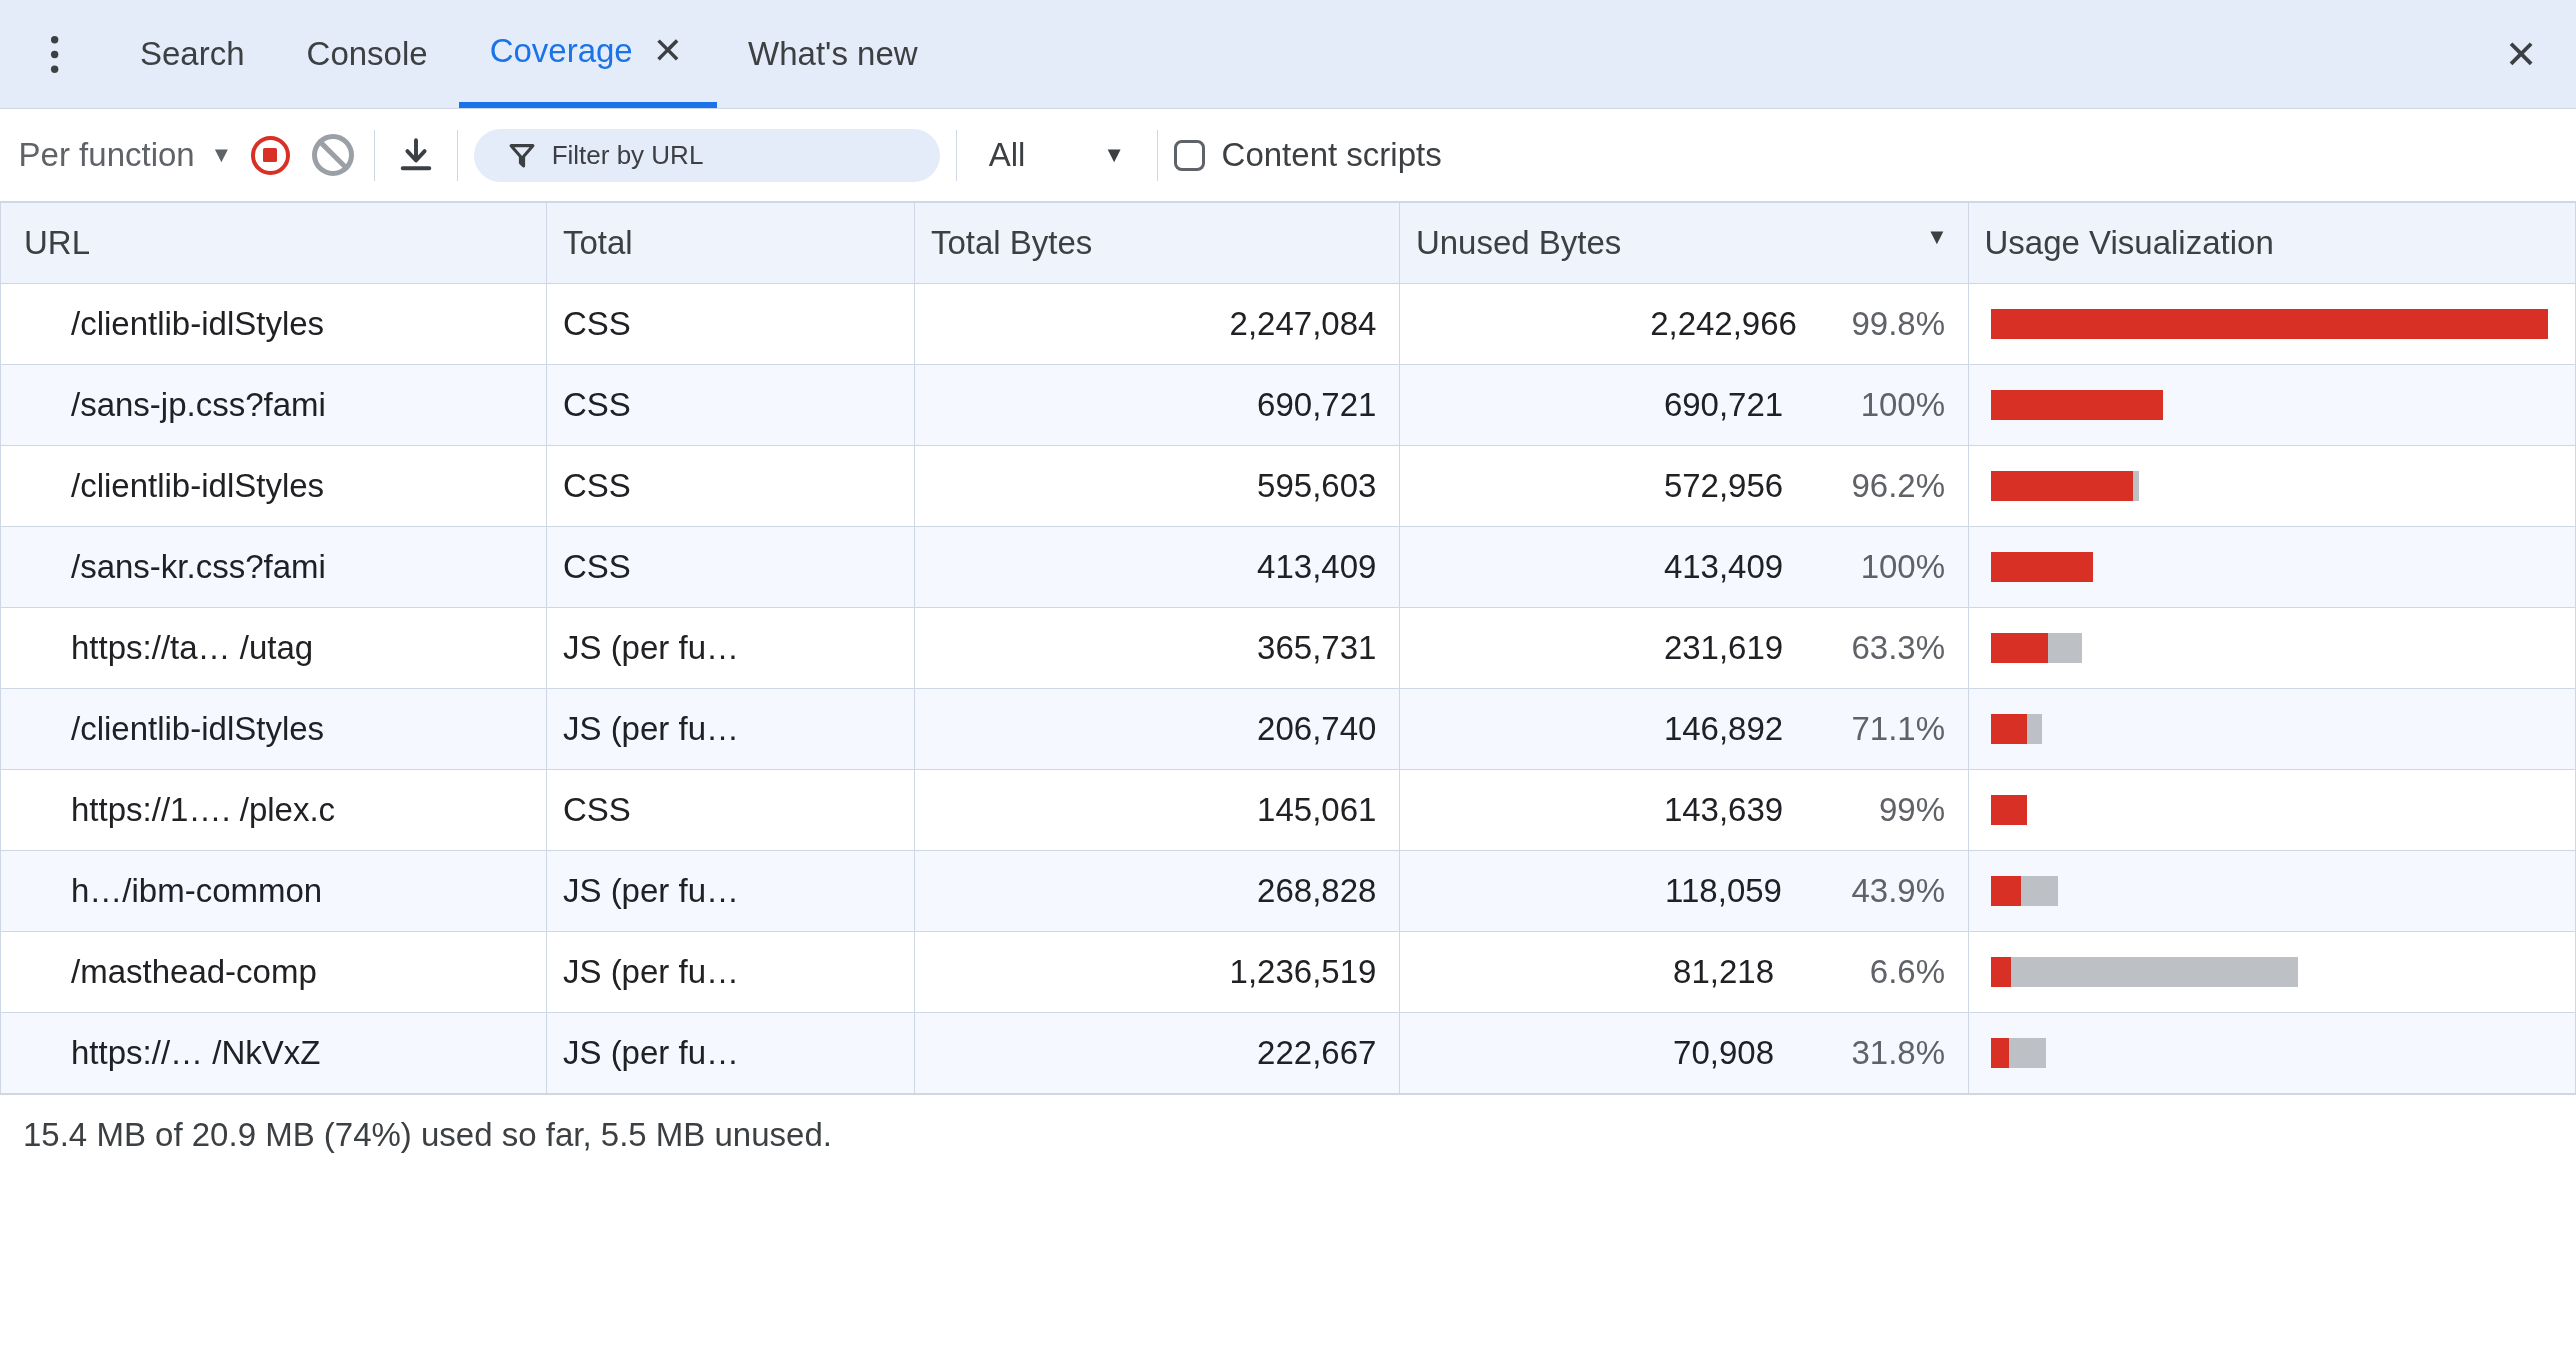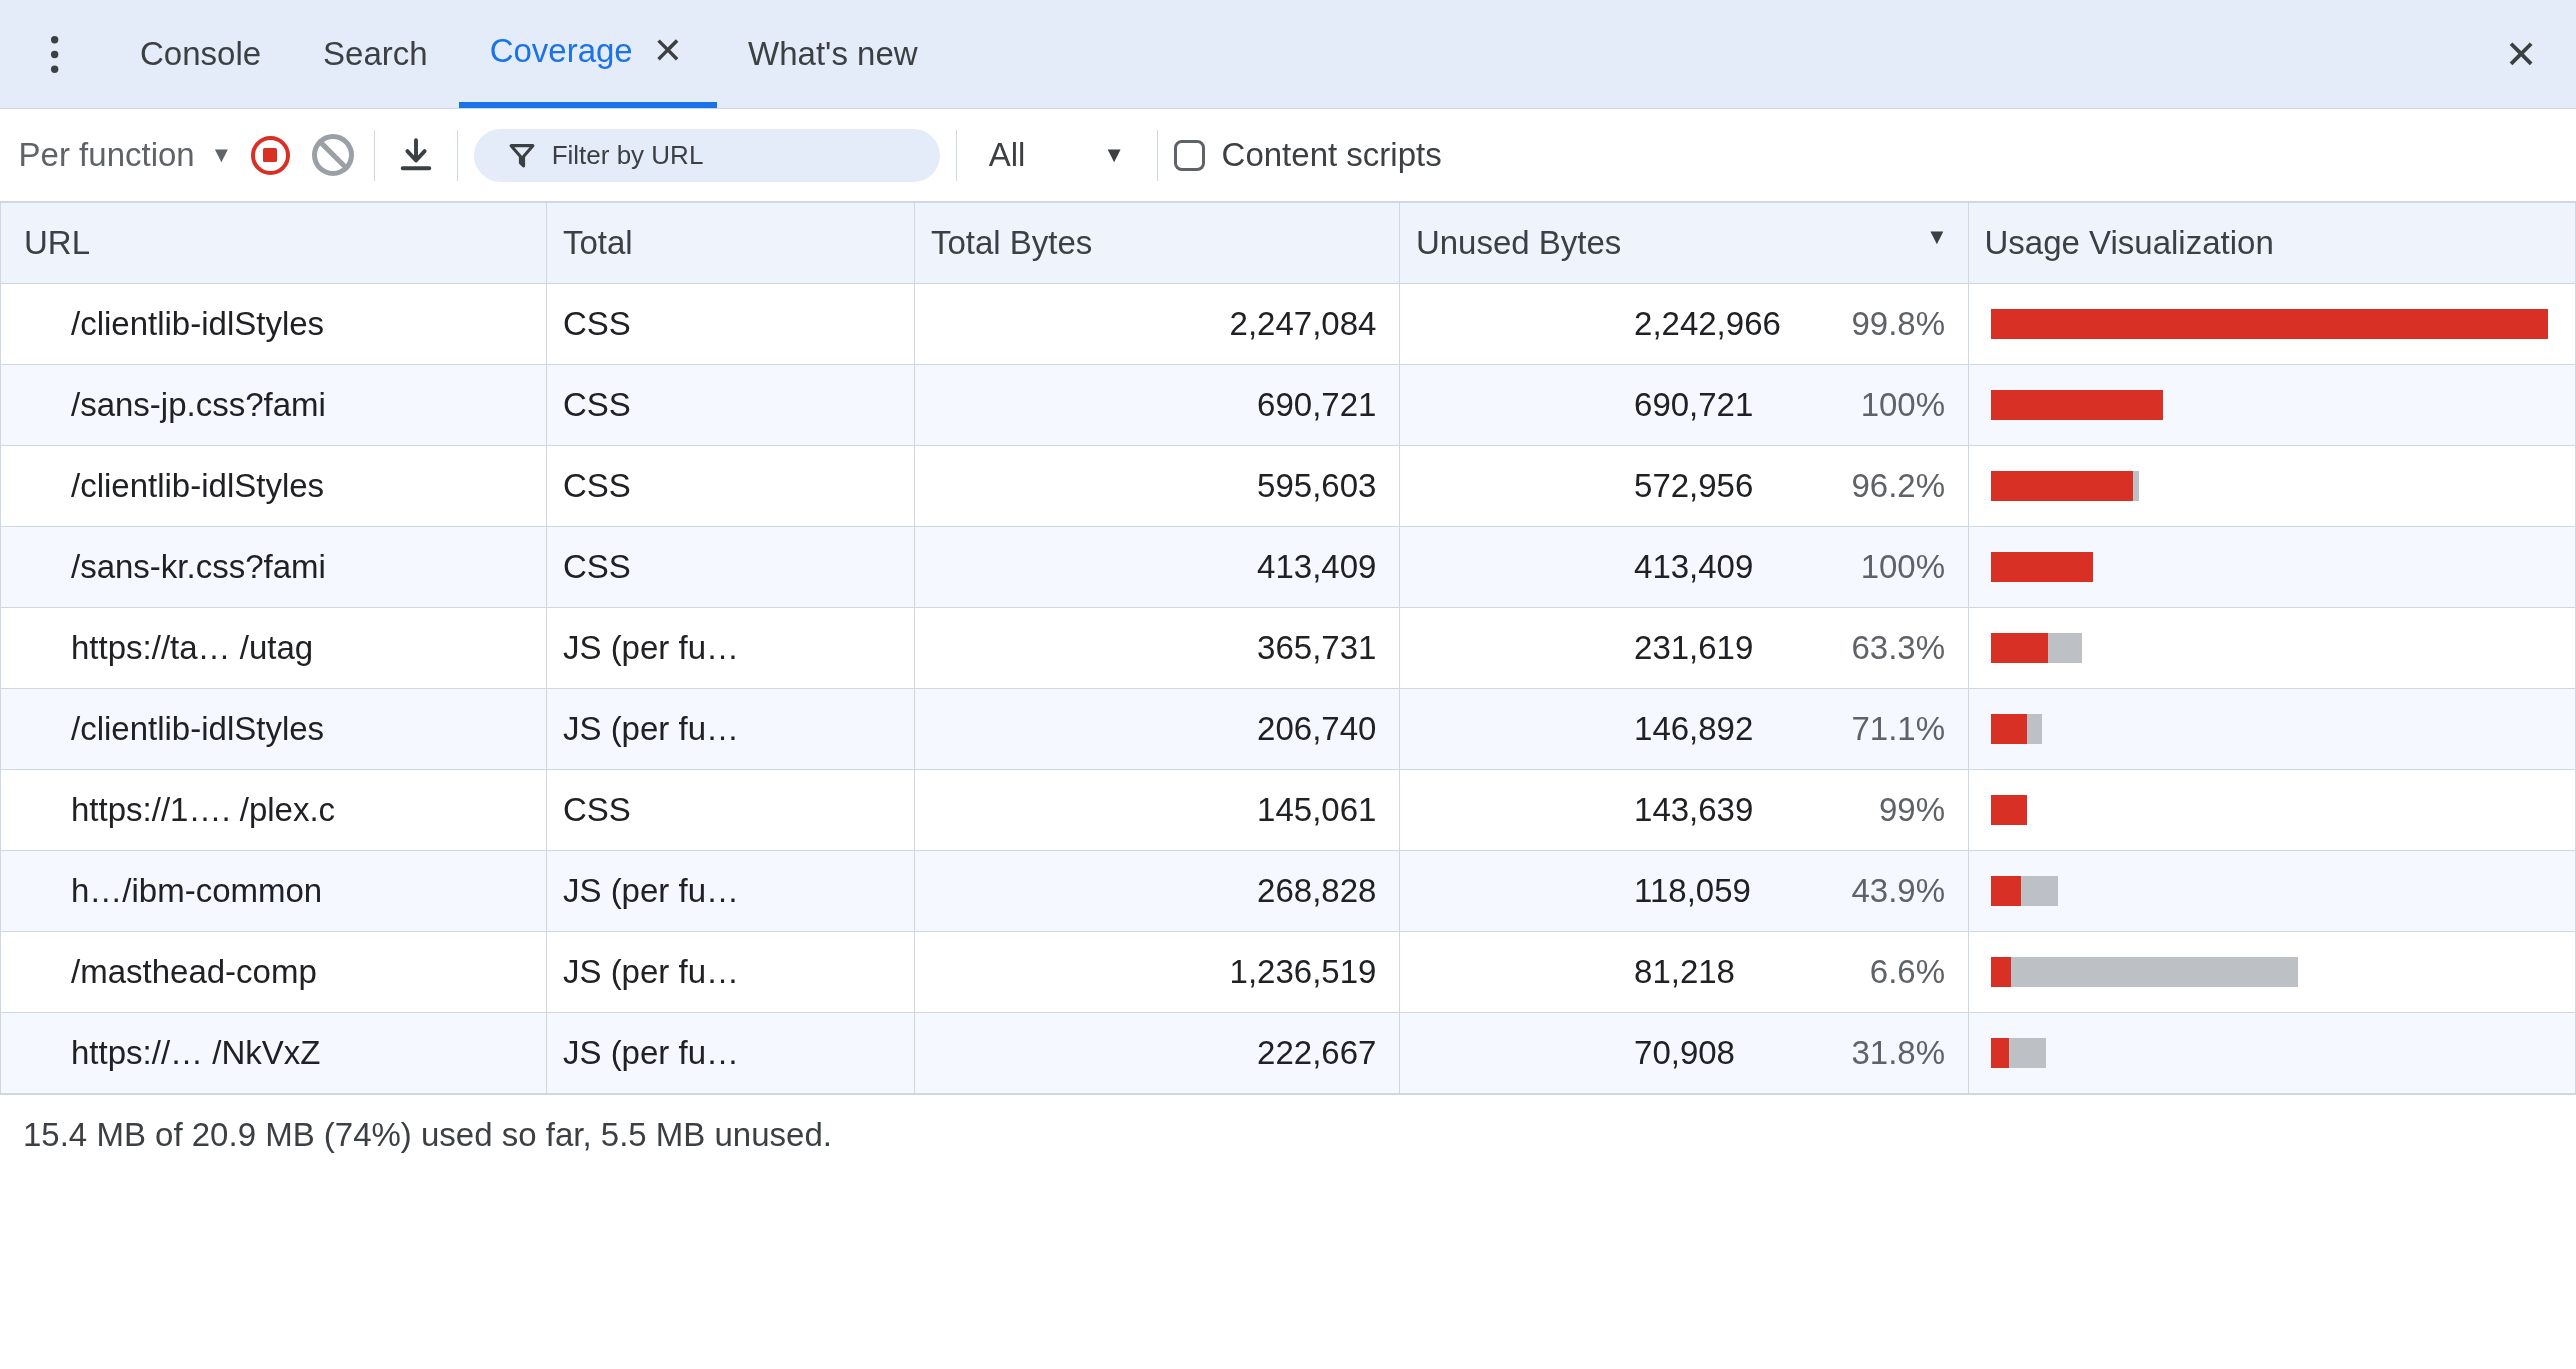--- a/index.html
+++ b/index.html
@@ -153,21 +153,21 @@
 
   .col-url   { width: 542px; padding-left: 23px !important; }
   .col-type  { width: 365px; }
   .col-total { width: 481px; }
   .col-unused{ width: 564px; }
   .col-viz   { width: 601px; margin-left: 36px; }
 
   .grid td.col-url   { padding-left: 70px !important; }
   .grid td.col-total { text-align: right; padding-right: 23px; font-variant-numeric: tabular-nums; margin-top: 24px; }
   .grid td.col-unused{ text-align: right; padding-right: 23px; }
-  .grid td.col-unused .bytes { display: inline-block; min-width: 179px; text-align: left; font-variant-numeric: tabular-nums; }
+  .grid td.col-unused .bytes { display: inline-block; min-width: 179px; text-align: center; font-variant-numeric: tabular-nums; }
   .grid td.col-unused .pct   { display: inline-block; min-width: 132px; text-align: right; color: #5f6368; font-variant-numeric: tabular-nums; }
 
   .grid td.col-viz { padding-left: 22px; padding-right: 22px; }
   .bar {
     height: 29.5px;
     position: relative;
     display: flex;
     align-items: stretch;
   }
   .bar .unused { background: #d93025; height: 100%; }
@@ -188,24 +188,24 @@
 <div class="tabstrip">
   <div class="kebab">
     <svg viewBox="0 0 10 40">
       <circle cx="5" cy="4" r="4" fill="#3c4043"></circle>
       <circle cx="5" cy="20" r="4" fill="#3c4043"></circle>
       <circle cx="5" cy="36" r="4" fill="#3c4043"></circle>
     </svg>
   </div>
   <div class="tabs">
       <div class="tab">
-        <span>Console</span>
+        <span>Search</span>
       </div>
       <div class="tab">
-        <span>Search</span>
+        <span>Console</span>
       </div>
       <div class="tab active">
         <span>Coverage</span>
         <span class="close">✕</span>
       </div>
       <div class="tab">
         <span>What's new</span>
       </div>
     </div>
   <div class="close-panel">

